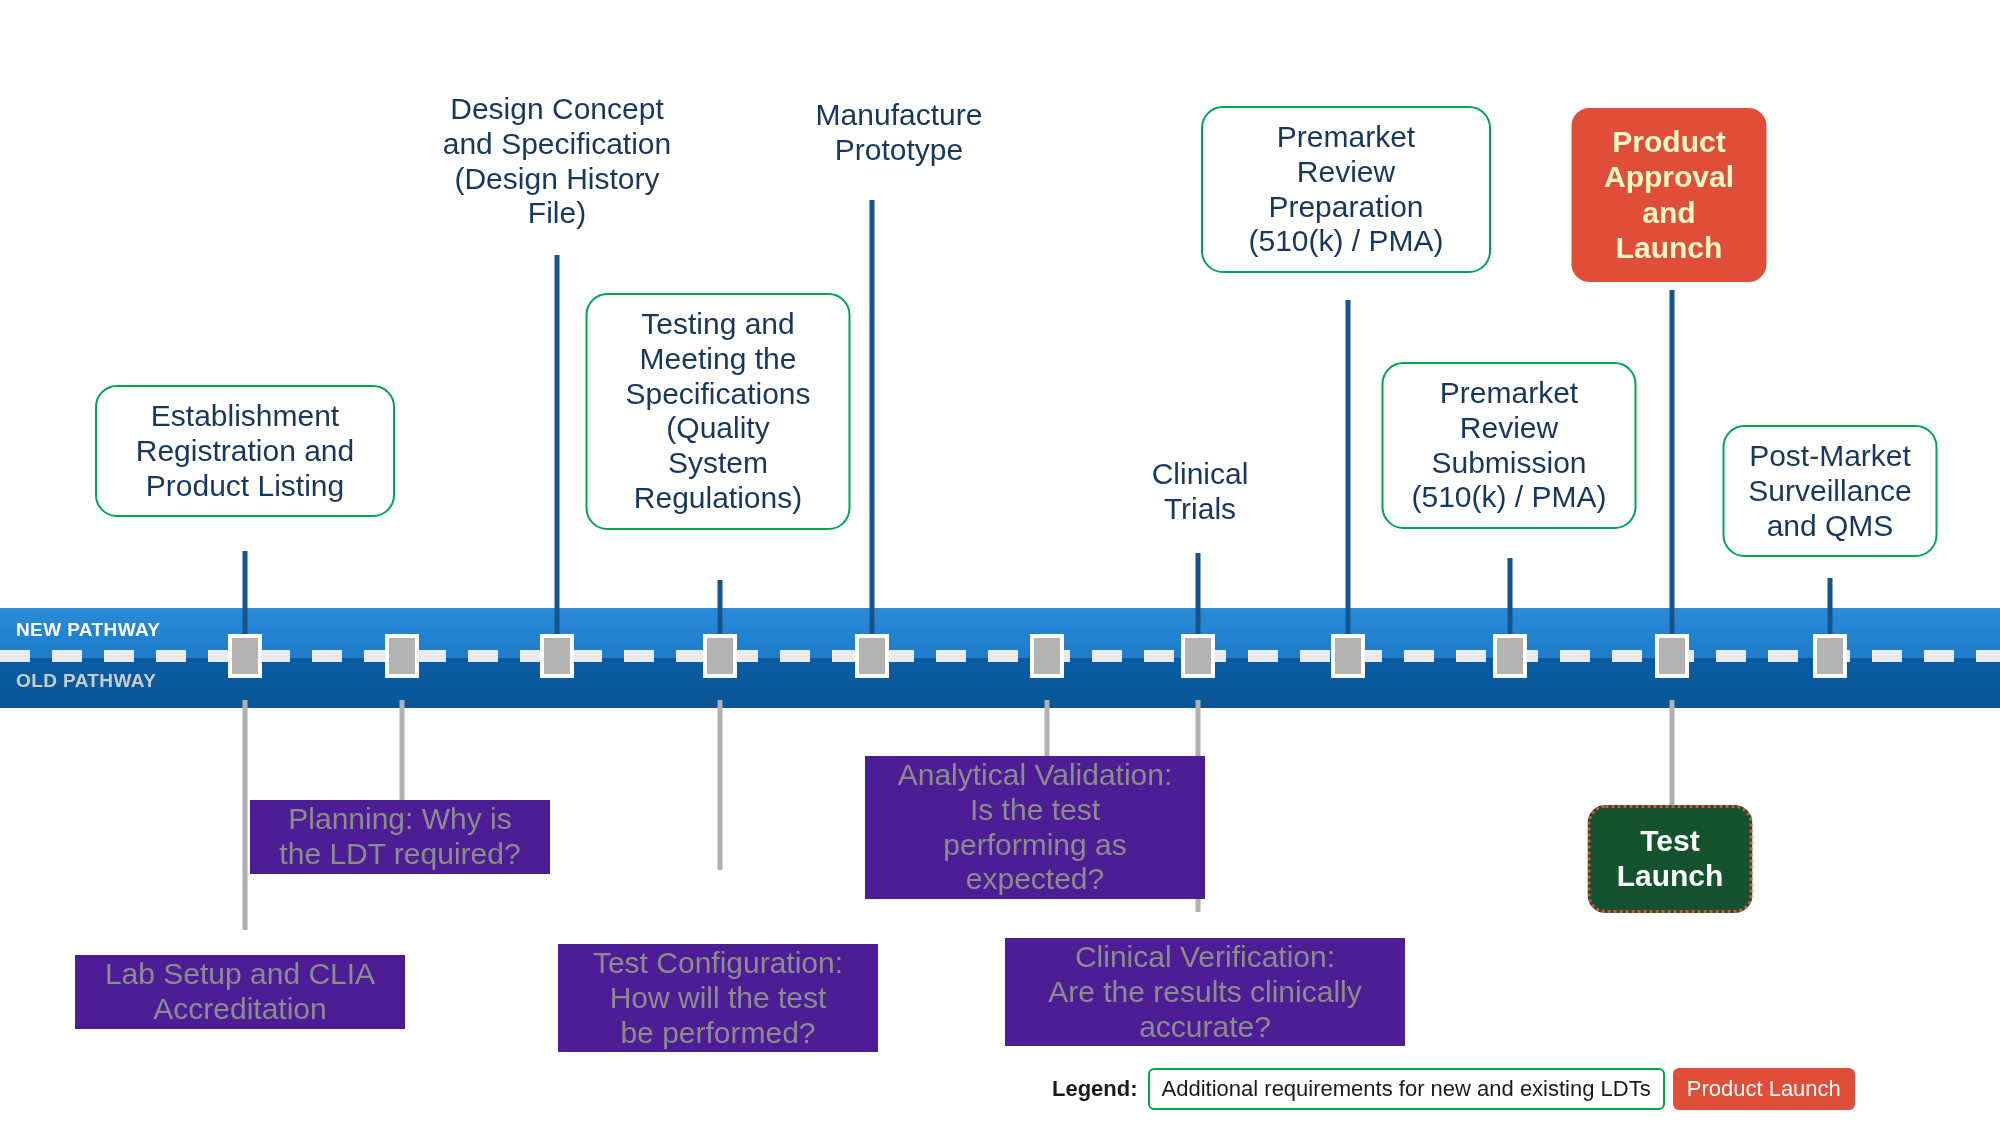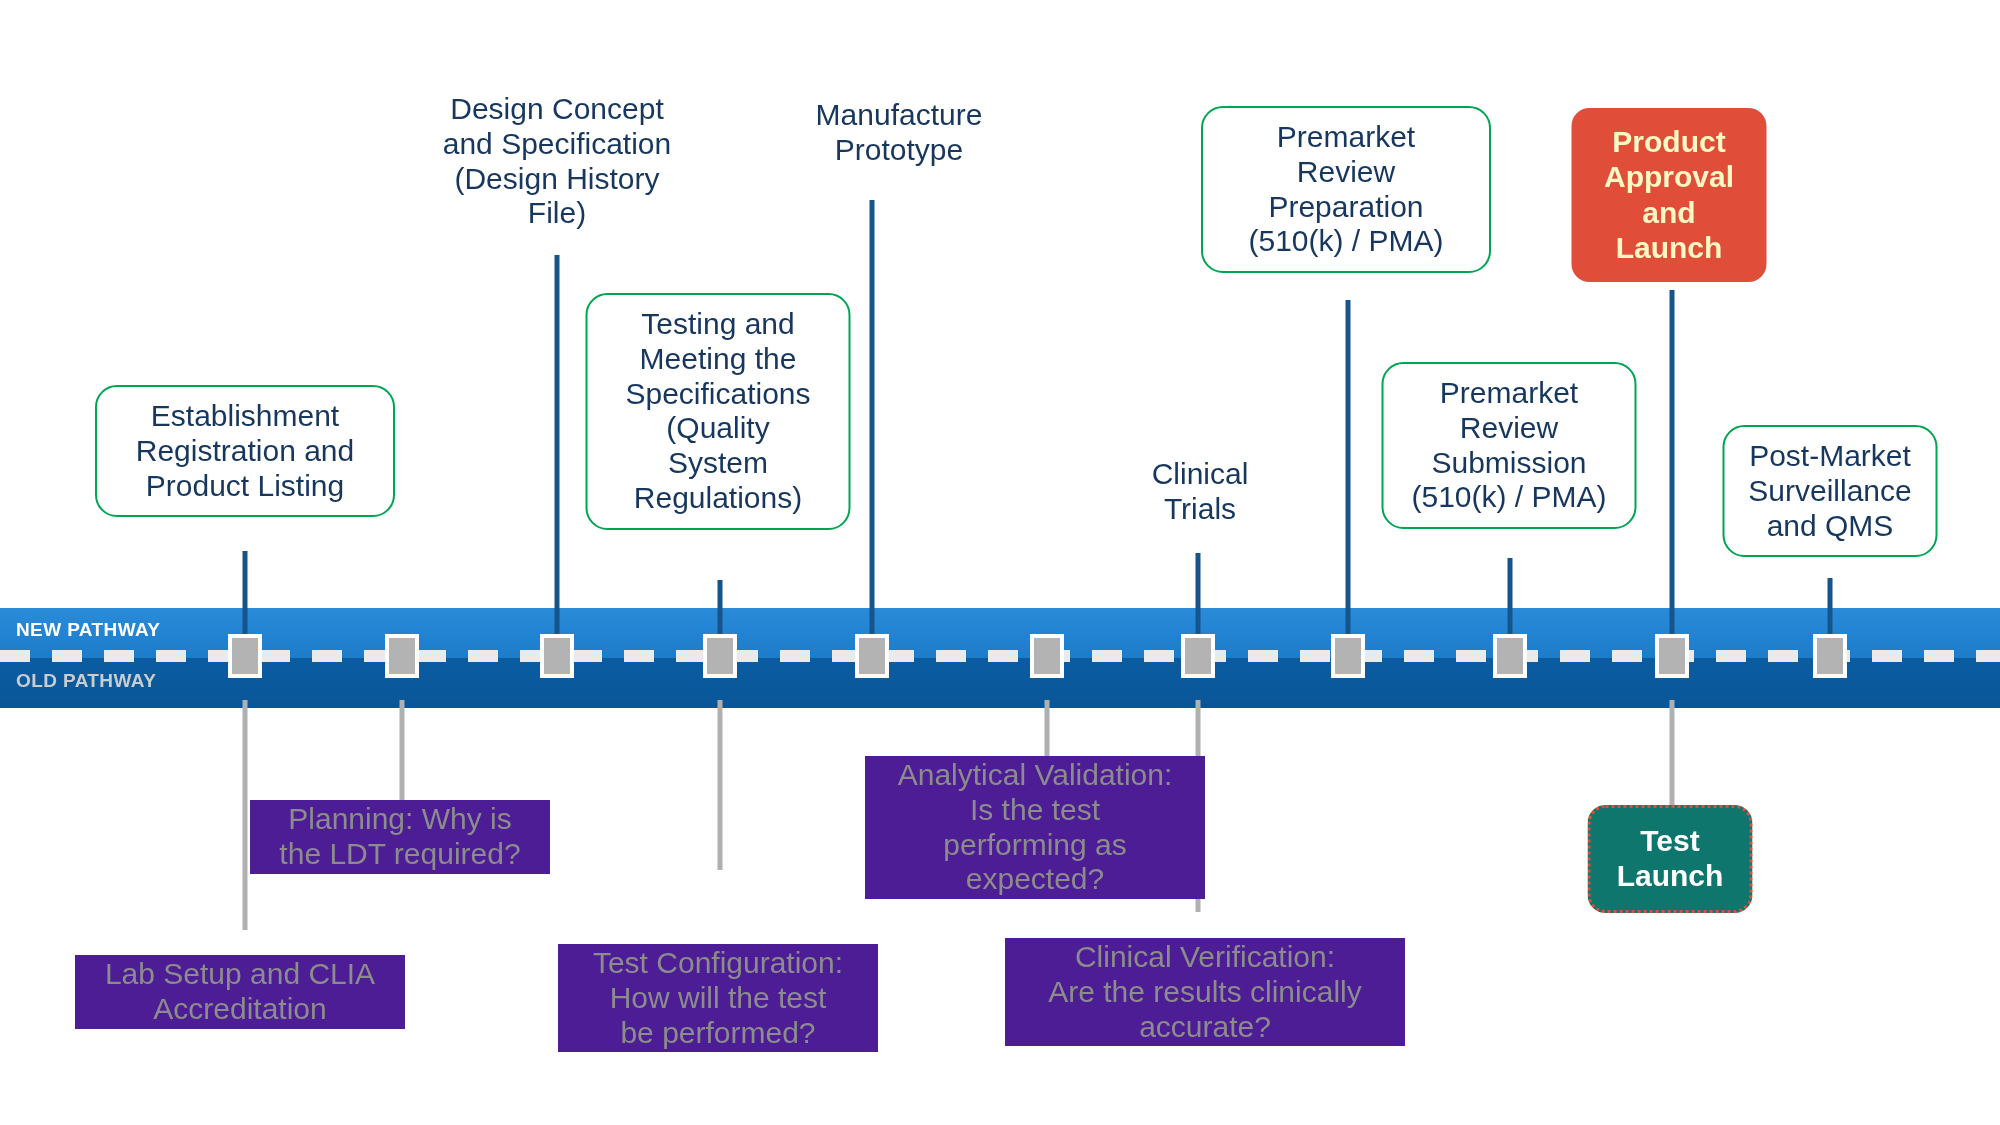--- a/index.html
+++ b/index.html
@@ -97,21 +97,21 @@
     transform: translateX(-50%);
     text-align: center;
     color: #8c8c8c;
     font-size: 30px;
     line-height: 1.16;
     background: #4c1d95;
     padding: 2px 6px;
     z-index: 5;
   }
   .down-label.pinkbox {
-    background: #0f766e;
+    background: #14532d;
     border: 3px dotted #e04e39;
     border-radius: 18px;
     color: #ffffff;
     font-weight: bold;
     padding: 16px 14px;
   }
 
   
   #legend {
     position: absolute;
@@ -205,14 +205,19 @@
   <div class="down-label" style="left:400px; top:800px; width:300px;">Planning: Why is<br>the LDT required?</div>
 
   <div class="down-label" style="left:718px; top:932px; width:320px;margin-top:12px;">Test Configuration:<br>How will the test<br>be performed?</div>
 
   <div class="down-label" style="left:1035px; top:756px; width:340px;">Analytical Validation:<br>Is the test<br>performing as<br>expected?</div>
 
   <div class="down-label" style="left:1205px; top:938px; width:400px;">Clinical Verification:<br>Are the results clinically<br>accurate?</div>
 
   <div class="down-label pinkbox" style="left:1670px; top:805px; width:165px;">Test<br>Launch</div>
 
+  <div id="legend">
+    <span class="legend-title">Legend:</span>
+    <span class="legend-green">Additional requirements for new and existing LDTs</span>
+    <span class="legend-red">Product Launch</span>
+  </div>
 
 </div>
 
 </body></html>

